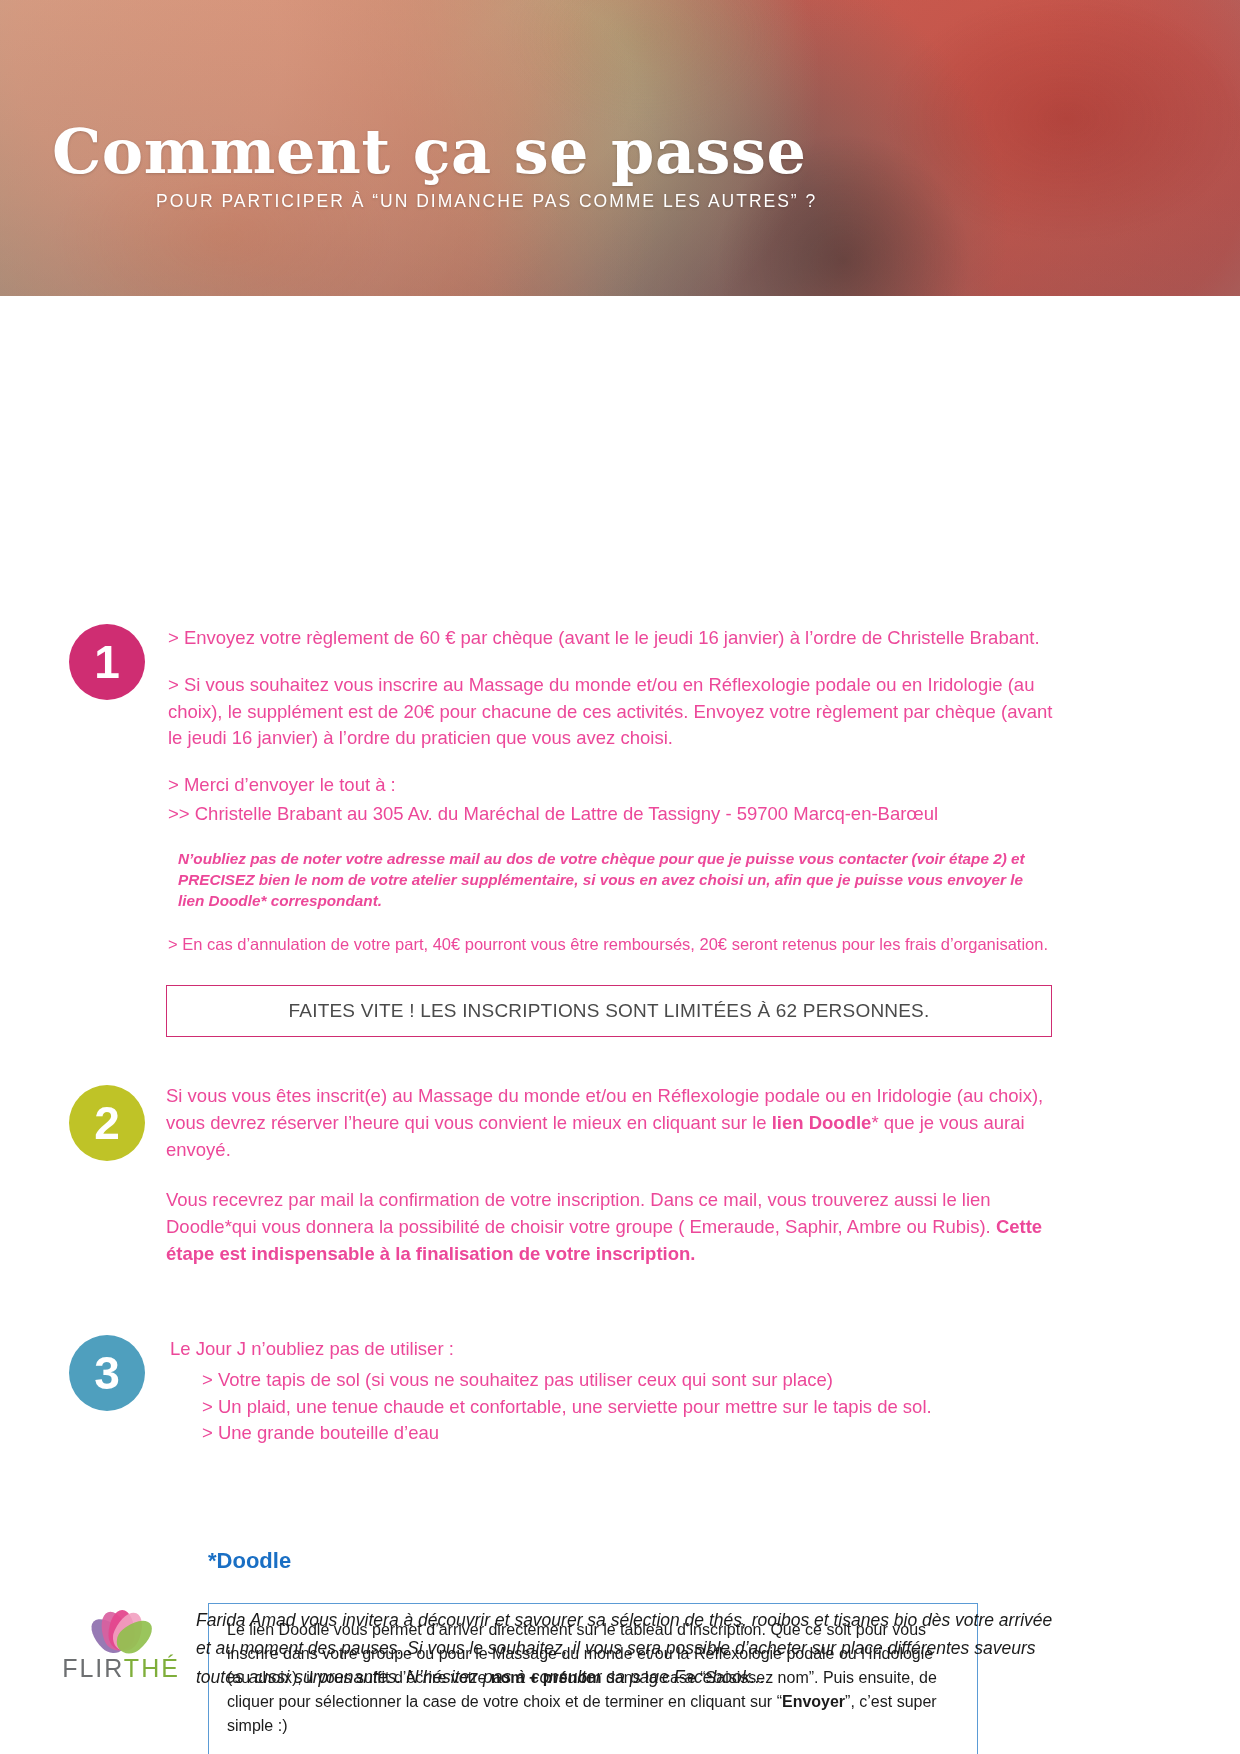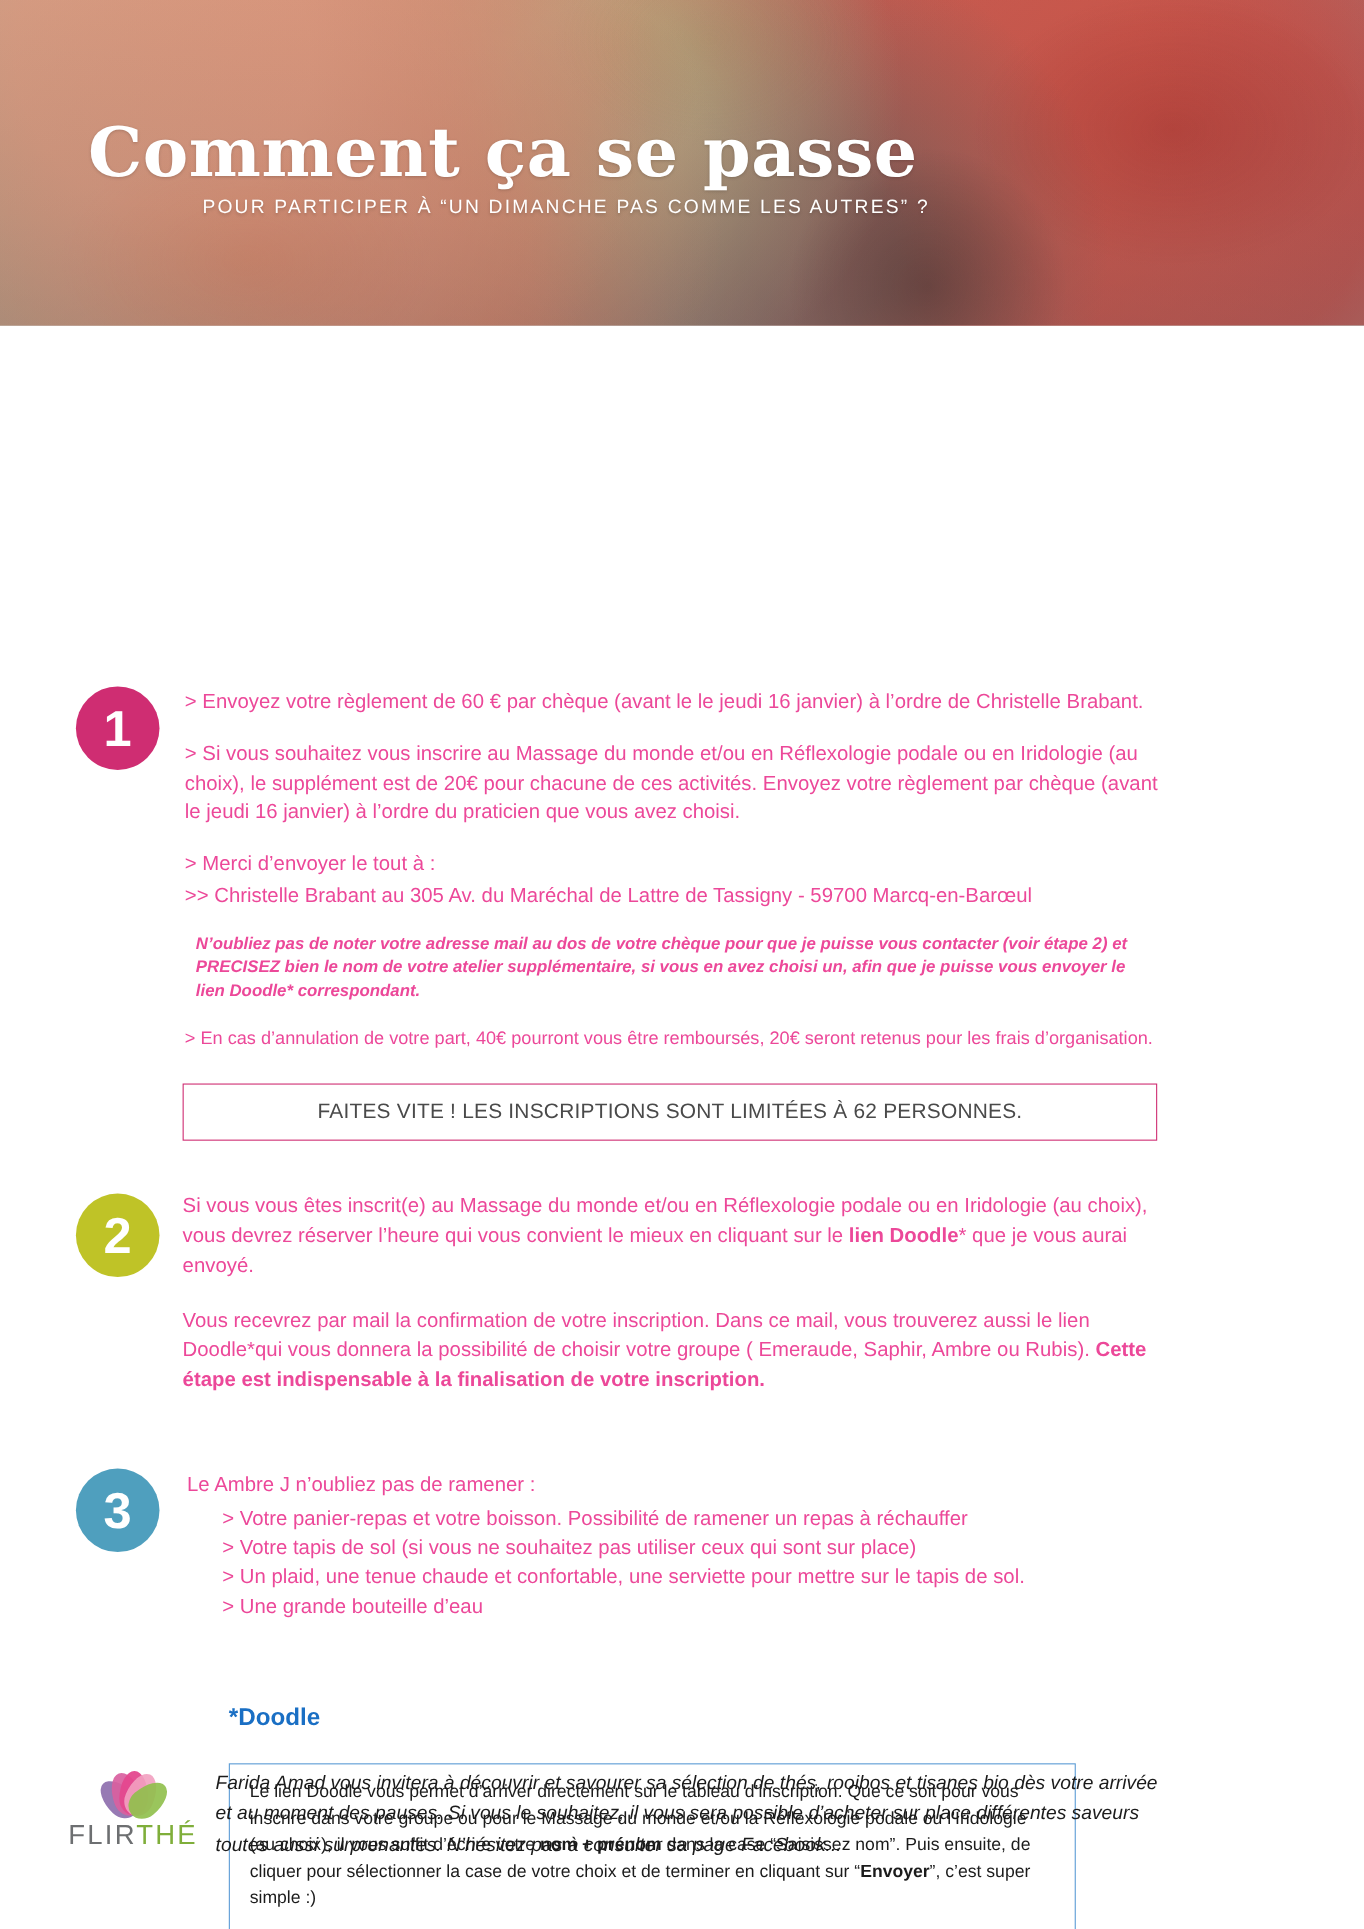--- a/index.html
+++ b/index.html
@@ -50,23 +50,22 @@
     opacity: .75;
   }
   .hero-veil {
     position: absolute;
     inset: 0;
     background: linear-gradient(180deg, rgba(120,110,110,0.08) 0%, rgba(110,100,100,0.18) 65%, rgba(110,100,100,0.28) 100%);
   }
   .hero-text {
     position: absolute;
     left: 52px;
-    top: 107px;
+    top: 120px;
     width: 1140px;
-    margin-left: 28px;
   }
   .hero-title {
     font-family: "DejaVu Serif", serif;
     font-weight: bold;
     font-size: 62px;
     line-height: 1.02;
     color: #ffffff;
     letter-spacing: 0.5px;
     text-shadow: 0 1px 3px rgba(0,0,0,0.18);
   }
@@ -285,24 +284,23 @@
   <div class="badge two">2</div>
 
   <div class="blk2 body-text">
     <p><span>Si vous vous êtes inscrit(e) au Massage du monde et/ou en Réflexologie podale ou en Iridologie (au choix), vous devrez réserver l’heure qui vous convient le mieux en cliquant  sur le </span><b>lien Doodle</b><span>* que je vous aurai envoyé.</span></p>
     <p><span>Vous recevrez par mail la confirmation de votre inscription. Dans ce mail, vous trouverez aussi le lien Doodle*qui vous donnera la possibilité de choisir votre groupe ( Emeraude, Saphir, Ambre ou Rubis). </span><b>Cette étape est indispensable à la finalisation de votre inscription.</b></p>
   </div>
 
   <div class="badge three">3</div>
 
   <div class="blk3 body-text">
-    <p class="lead">Le Ambre J n’oubliez pas de ramener :</p>
+    <p class="lead">Le Jour J n’oubliez pas de utiliser :</p>
     <ul>
       <li>
-        <span>&gt; Votre panier-repas et votre boisson. Possibilité de ramener un repas à réchauffer</span>
       </li>
       <li>
         <span>&gt; Votre tapis de sol (si vous ne souhaitez pas utiliser ceux qui sont sur place)</span>
       </li>
       <li>
         <span>&gt; Un plaid, une tenue chaude et confortable, une serviette pour mettre sur le tapis de sol.</span>
       </li>
       <li>
         <span>&gt; Une grande bouteille d’eau</span>
       </li>

